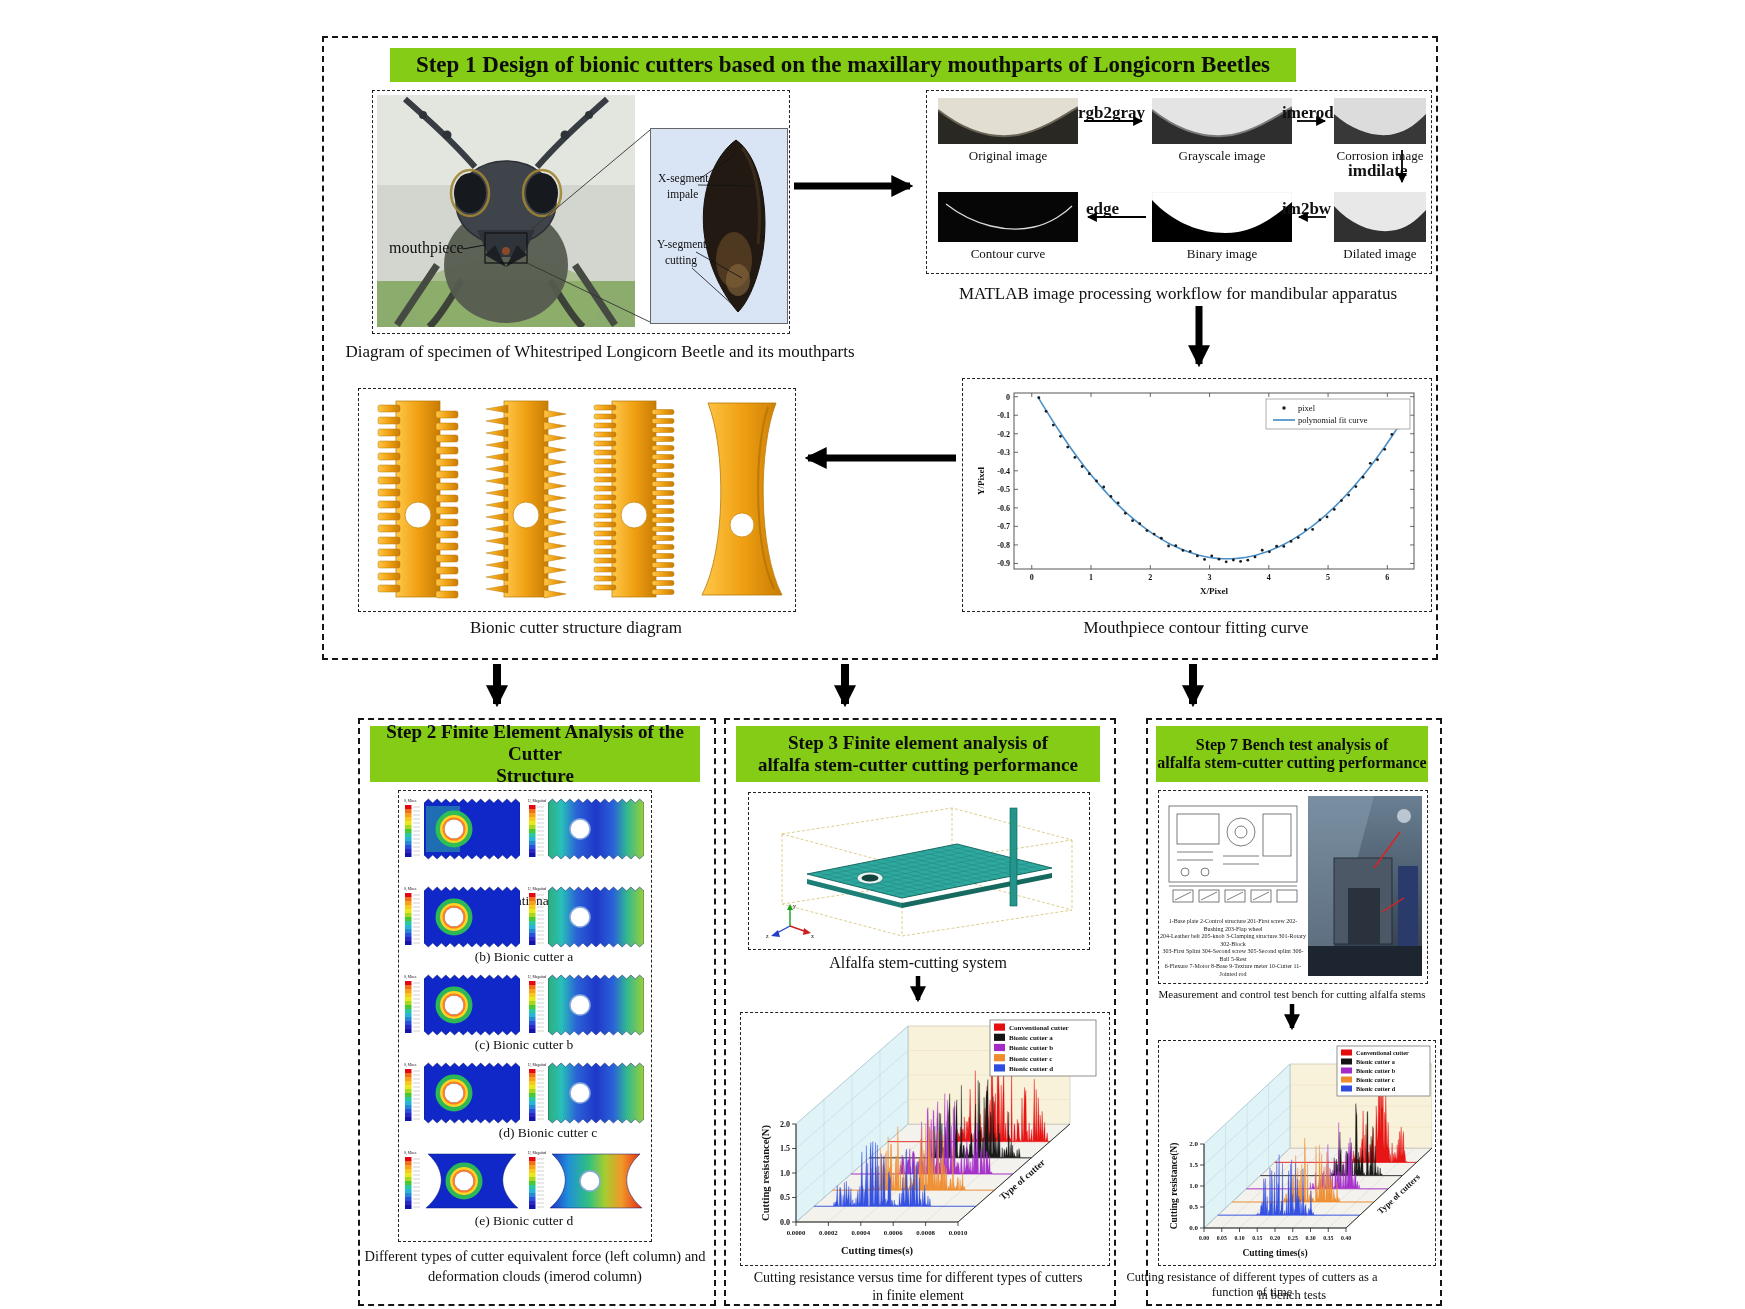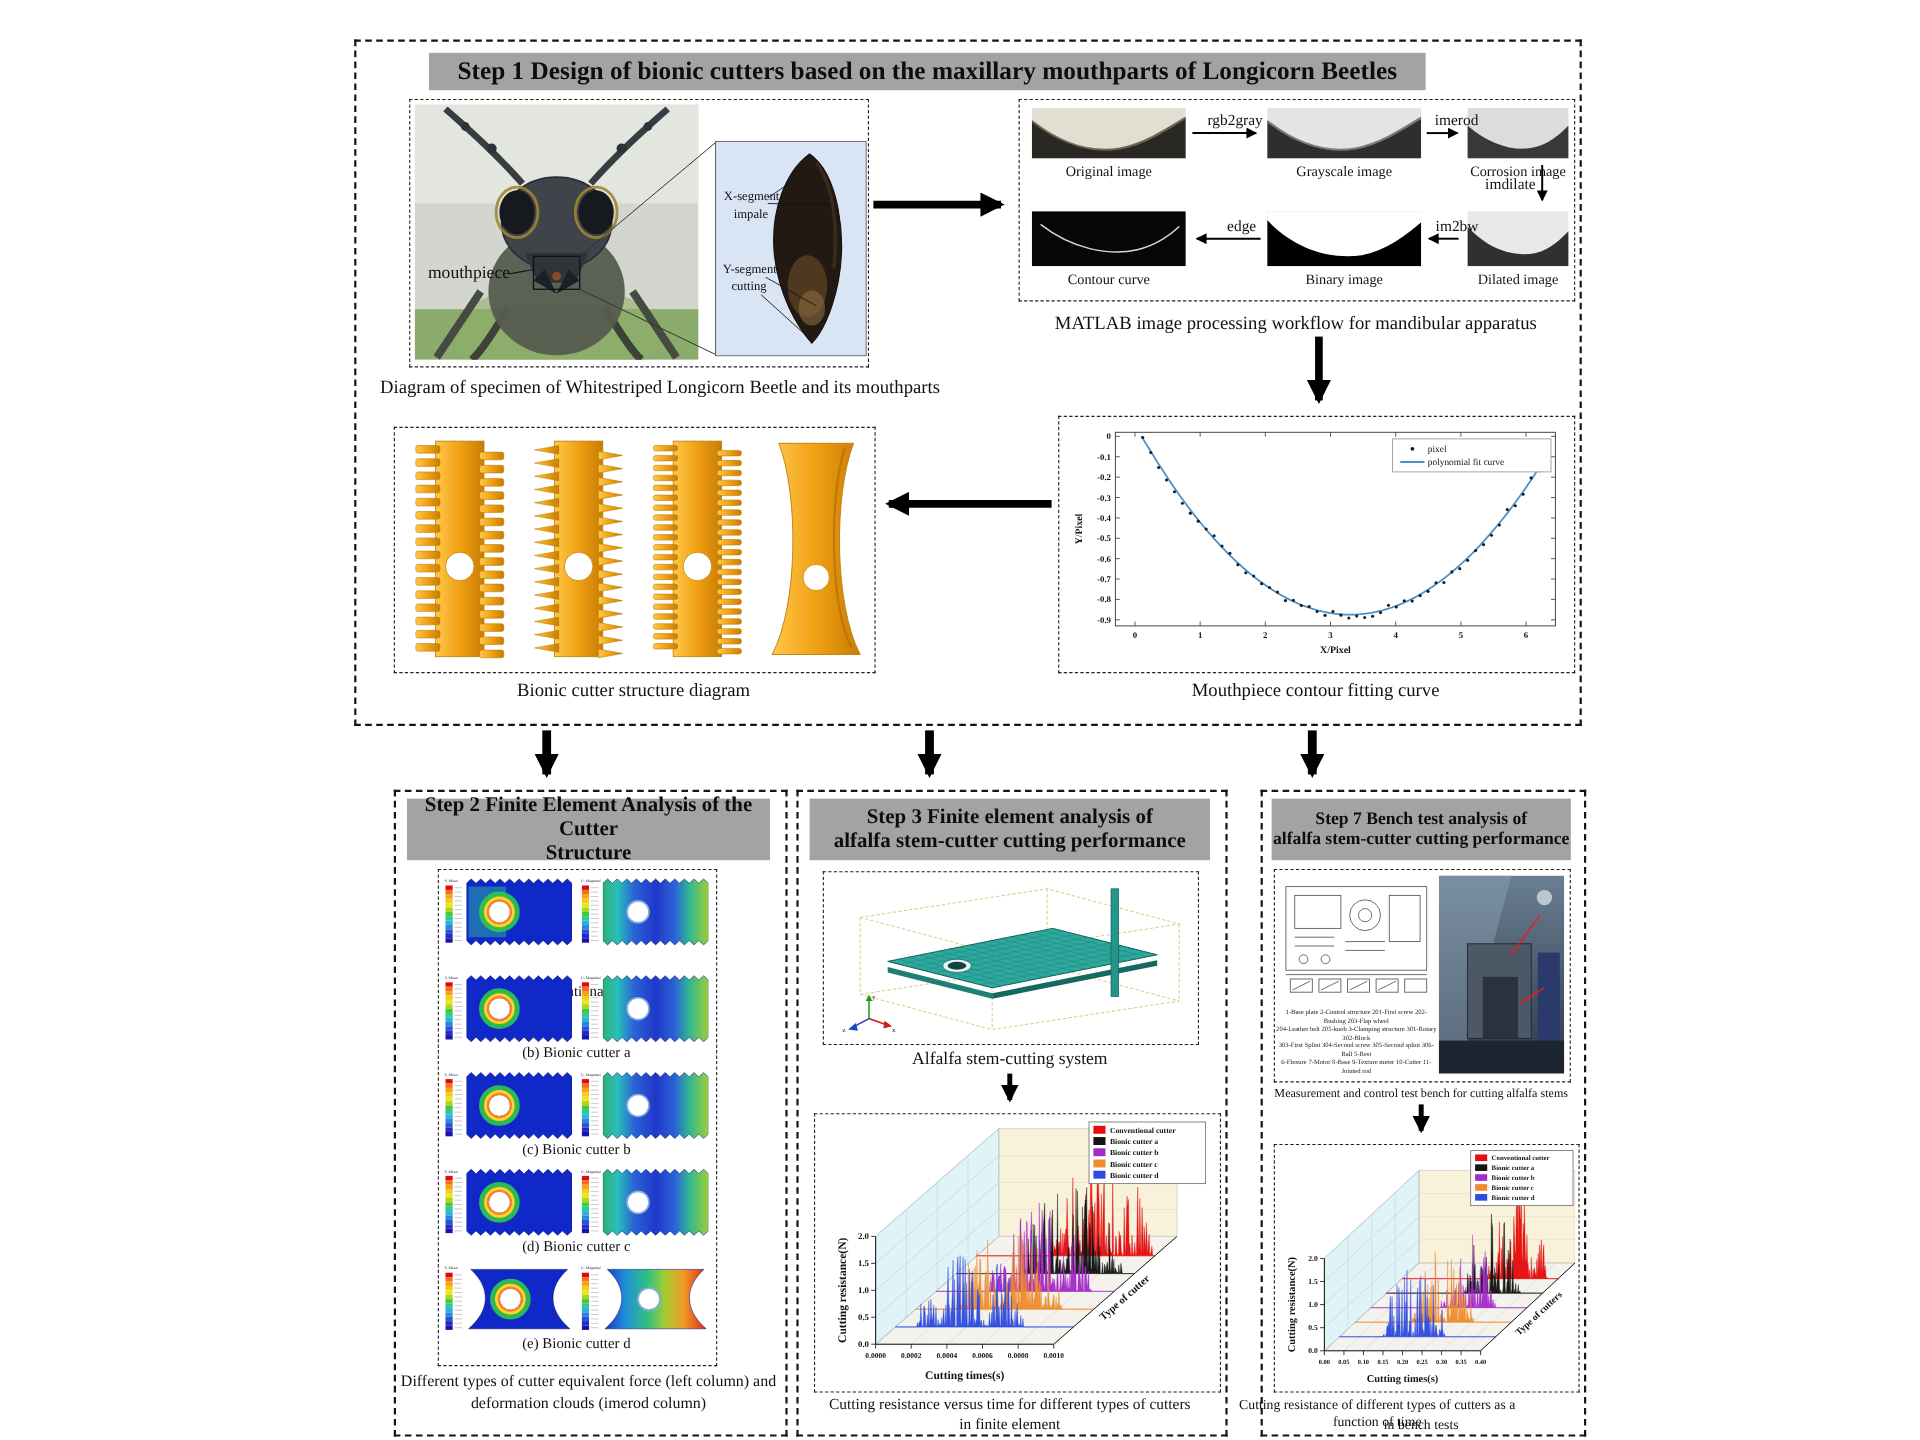--- a/index.html
+++ b/index.html
@@ -1,25 +1,25 @@
 <!DOCTYPE html>
 <html><head>
 <meta charset="utf-8">
 <style>
   html,body{margin:0;padding:0}
   body{width:1745px;height:1309px;background:#ffffff;position:relative;overflow:hidden;
        font-family:"Liberation Serif","DejaVu Serif",serif;color:#111}
   .abs{position:absolute}
   .dashed{border:2px dashed #151515}
   .dashed-thin{border:1.5px dashed #222}
-  .banner{background:#a3a3a3;display:flex;flex-direction:column;align-items:center;justify-content:center;
+  .banner{background:#84cc16;display:flex;flex-direction:column;align-items:center;justify-content:center;
           font-weight:bold;color:#0d0d0d;text-align:center;line-height:1.15}
   .cap{text-align:center;color:#111}
   .tile-label{position:absolute;text-align:center;font-weight:normal;font-size:13px}
-  .op-label{position:absolute;text-align:right;font-weight:normal;font-size:14px}
+  .op-label{position:absolute;text-align:left;font-weight:bold;font-size:17px}
   svg{display:block}
   svg text{font-family:"Liberation Serif","DejaVu Serif",serif;fill:#111}
   .parts{font-size:6px;line-height:7.5px;text-align:center;color:#1a1a1a}
 </style>
 </head>
 <body>
 
 <div class="page">
 
   <div class="abs dashed" style="left:322px;top:36px;width:1112px;height:620px"></div>
@@ -727,21 +727,21 @@
             <stop offset="0.3" stop-color="#2a62d8"></stop>
             <stop offset="0.5" stop-color="#1f38c8"></stop>
             <stop offset="0.68" stop-color="#2a62d8"></stop>
             <stop offset="0.82" stop-color="#30b890"></stop>
             <stop offset="1" stop-color="#9ccf38"></stop>
           </linearGradient>
         </defs>
         <path d="M0,5 l4.363636363636363,-4 l4.363636363636363,4 l4.363636363636363,-4 l4.363636363636363,4 l4.363636363636363,-4 l4.363636363636363,4 l4.363636363636363,-4 l4.363636363636363,4 l4.363636363636363,-4 l4.363636363636363,4 l4.363636363636363,-4 l4.363636363636363,4 l4.363636363636363,-4 l4.363636363636363,4 l4.363636363636363,-4 l4.363636363636363,4 l4.363636363636363,-4 l4.363636363636363,4 l4.363636363636363,-4 l4.363636363636363,4 l4.363636363636363,-4 l4.363636363636363,4 L96,57 l-4.363636363636363,4 l-4.363636363636363,-4 l-4.363636363636363,4 l-4.363636363636363,-4 l-4.363636363636363,4 l-4.363636363636363,-4 l-4.363636363636363,4 l-4.363636363636363,-4 l-4.363636363636363,4 l-4.363636363636363,-4 l-4.363636363636363,4 l-4.363636363636363,-4 l-4.363636363636363,4 l-4.363636363636363,-4 l-4.363636363636363,4 l-4.363636363636363,-4 l-4.363636363636363,4 l-4.363636363636363,-4 l-4.363636363636363,4 l-4.363636363636363,-4 l-4.363636363636363,4 l-4.363636363636363,-4 Z" fill="url(#dg3)" stroke="#0a1870" stroke-width="0.5"></path>
         <circle cx="32" cy="31" r="10" fill="#fff" stroke="#8ad" stroke-width="1.5"></circle>
       </svg>
-      <div class="abs cap" style="left: 0px; top: 335px; width: 252px; font-size: 13.5px;">(d)  Bionic cutter c</div>
+      <div class="abs cap" style="left: 0px; top: 335px; width: 252px; font-size: 13.5px; padding-left: 24px;">(d)  Bionic cutter c</div>
       <svg width="18" height="62" style="position:absolute;left:6px;top:360px">
         <text x="0" y="4" font-size="3.6">S, Mises</text>
         <rect x="1" y="7" width="6.5" height="4" fill="#e30613"></rect>
         <line x1="9" y1="9" x2="16" y2="9" stroke="#777" stroke-width="0.35"></line>
         <rect x="1" y="11" width="6.5" height="4" fill="#f3701b"></rect>
         <line x1="9" y1="13" x2="16" y2="13" stroke="#777" stroke-width="0.35"></line>
         <rect x="1" y="15" width="6.5" height="4" fill="#f8a01b"></rect>
         <line x1="9" y1="17" x2="16" y2="17" stroke="#777" stroke-width="0.35"></line>
         <rect x="1" y="19" width="6.5" height="4" fill="#f8c81b"></rect>
         <line x1="9" y1="21" x2="16" y2="21" stroke="#777" stroke-width="0.35"></line>

